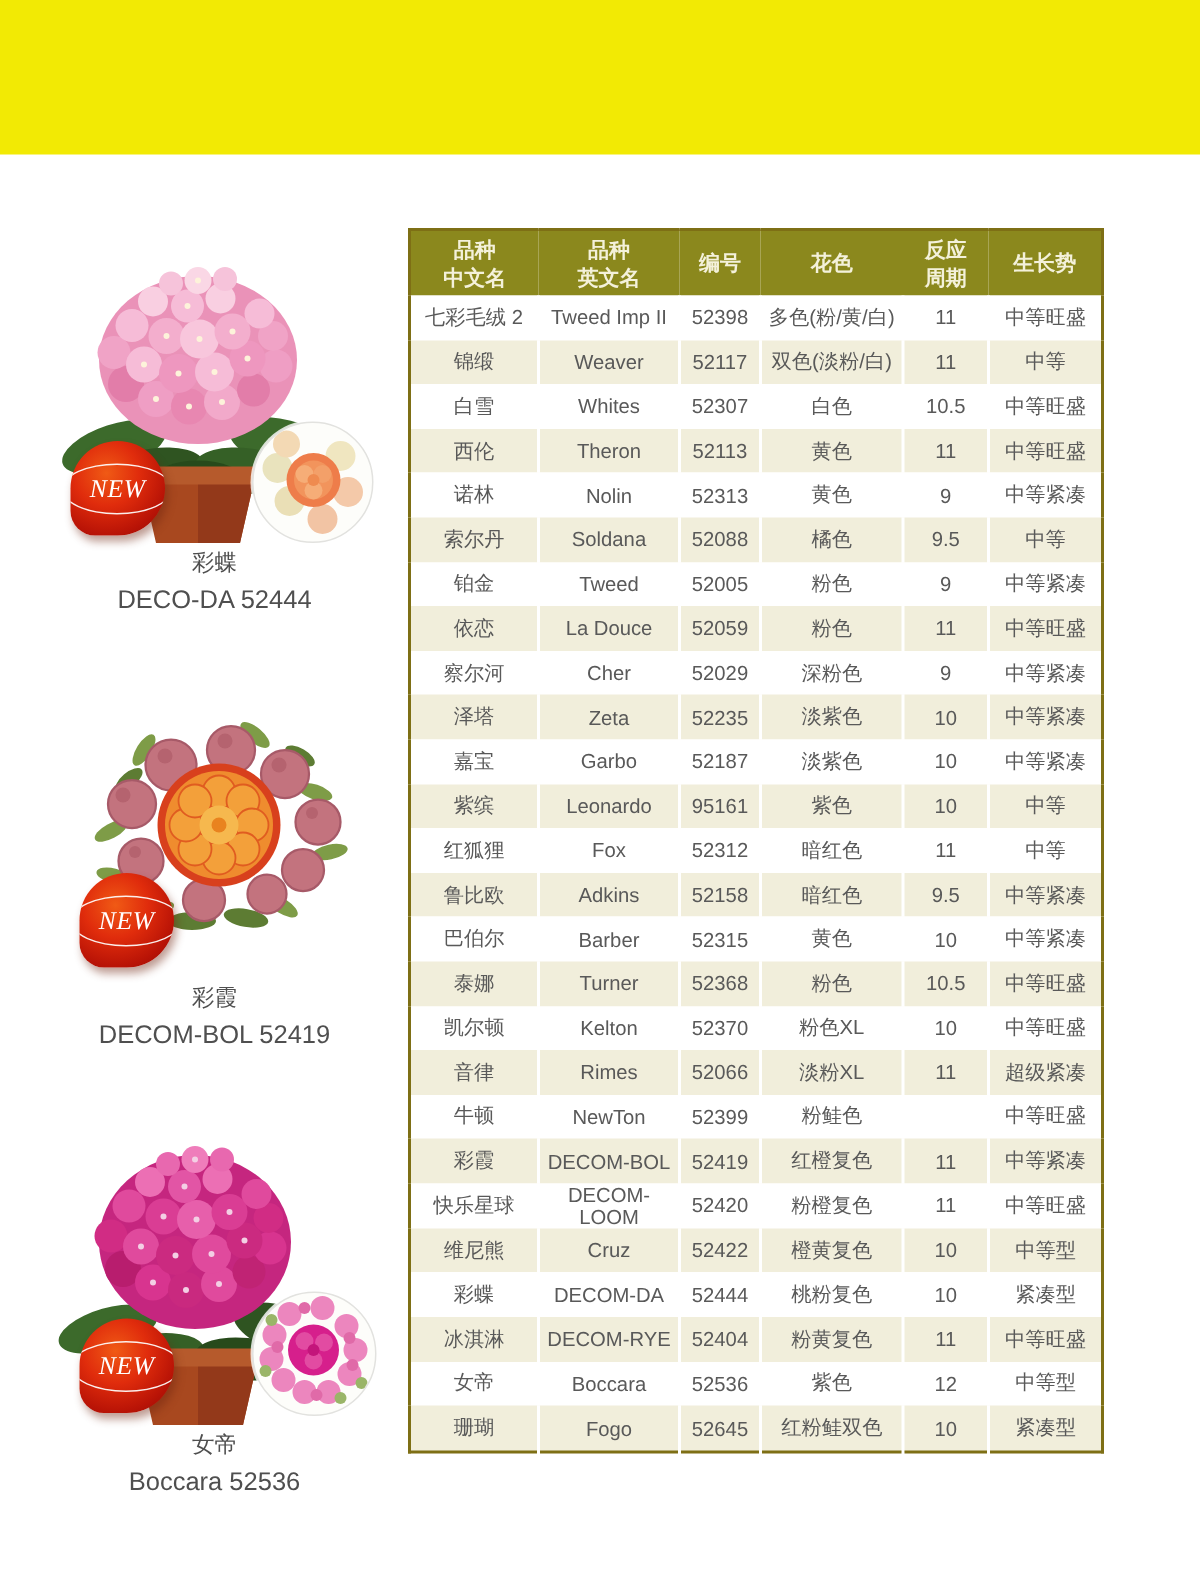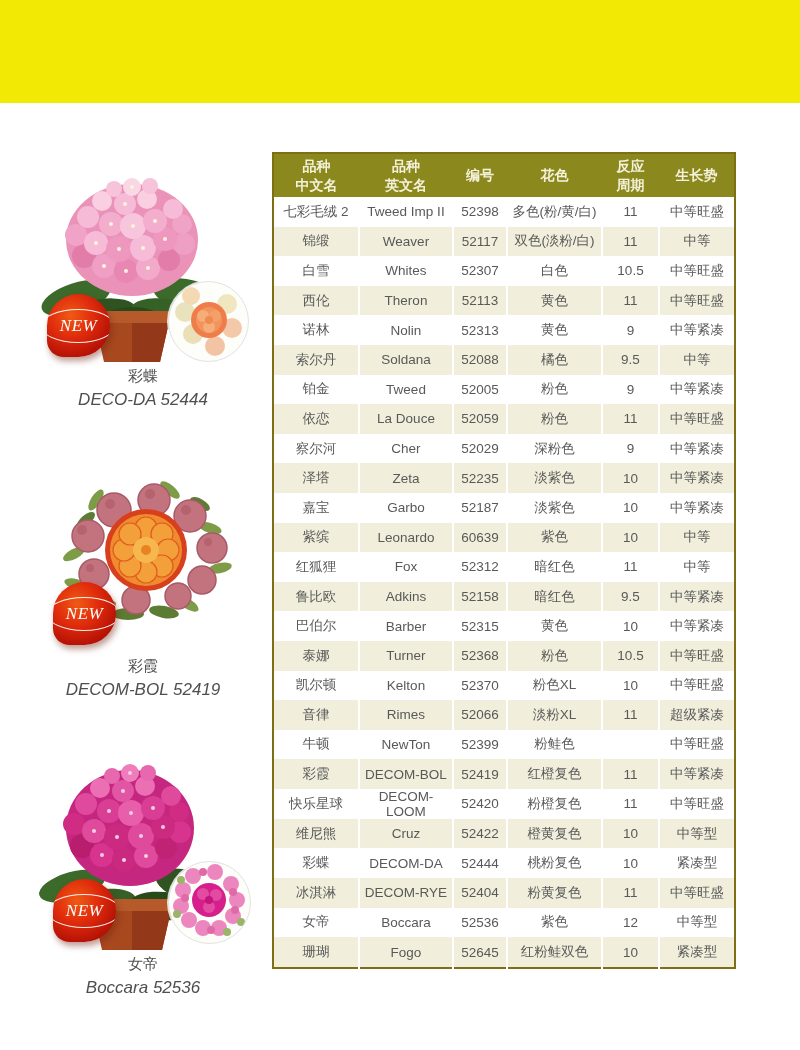--- a/index.html
+++ b/index.html
@@ -8,21 +8,21 @@
 
   
   .card{position:absolute;width:222px;}
   .card-1{left:32px;top:172px;}
   .card-2{left:32px;top:462px;}
   .card-3{left:32px;top:758px;}
   .photo{position:relative;width:222px;}
   .photo-1,.photo-2{height:190px;}
   .photo-3{height:192px;}
   .caption-cn{margin-top:3px;text-align:center;font-size:15px;line-height:22px;color:#4f4f4f;}
-  .caption-code{text-align:center;font-size:17px;line-height:25px;color:#4f4f4f;font-style:italic;}
+  .caption-code{text-align:center;font-size:17px;line-height:25px;color:#4f4f4f;}
 
   .inset{position:absolute;border-radius:50%;background:#fdfdfa;border:1px solid #e2e2df;
          box-shadow:0 0 0 1px rgba(255,255,255,.8);overflow:hidden;}
   .inset-1{left:136px;top:109px;width:79px;height:79px;}
   .inset-3{left:136px;top:103px;width:81px;height:81px;}
 
   .badge{position:absolute;width:63px;height:63px;border-radius:50% 50% 50% 26%;
          background:radial-gradient(circle at 38% 34%, #f05a15 0%, #e02c0c 38%, #b81306 72%, #8c0a03 100%);
          box-shadow:2px 4px 6px rgba(110,35,15,.45);overflow:hidden;}
   .badge::before{content:"";position:absolute;left:-6px;top:15px;width:74px;height:34px;
@@ -405,21 +405,21 @@
           <td>嘉宝</td>
           <td>Garbo</td>
           <td>52187</td>
           <td>淡紫色</td>
           <td>10</td>
           <td>中等紧凑</td>
         </tr>
         <tr>
           <td>紫缤</td>
           <td>Leonardo</td>
-          <td>60639</td>
+          <td>95161</td>
           <td>紫色</td>
           <td>10</td>
           <td>中等</td>
         </tr>
         <tr>
           <td>红狐狸</td>
           <td>Fox</td>
           <td>52312</td>
           <td>暗红色</td>
           <td>11</td>

